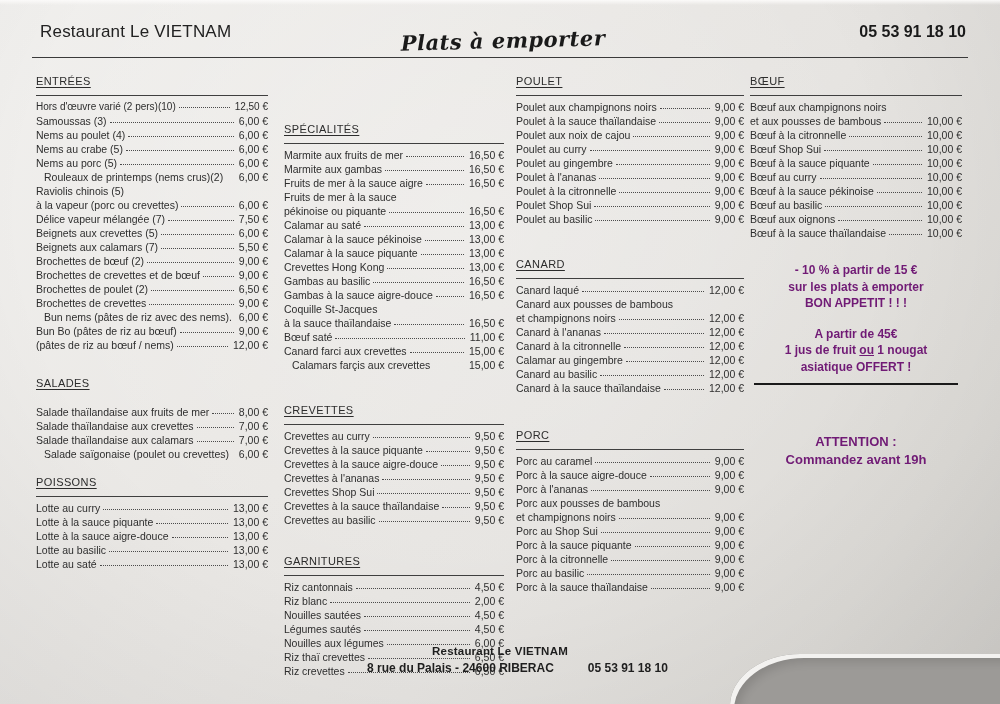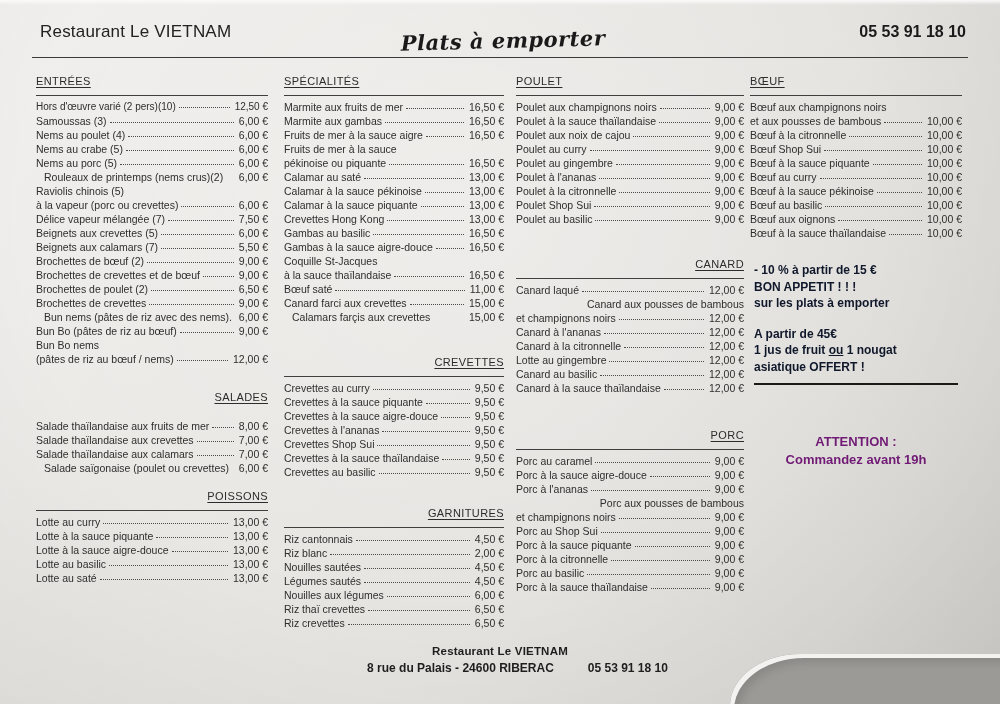--- a/index.html
+++ b/index.html
@@ -30,45 +30,45 @@
     position:absolute; left:50%; top:9px; transform:translateX(-50%) rotate(-1.5deg);
     font-family:"DejaVu Serif", serif; font-style:italic; font-weight:bold;
     font-size:21px; letter-spacing:0.5px; color:#1a1a1a;
   }
   .phone { position:absolute; right:0; top:4px; font-size:16px; font-weight:bold; color:#1a1a1a; }
   .header-rule { position:absolute; top:57px; left:32px; right:32px; border-top:1.6px solid #3a3a3a; }
   
   .cols { position:absolute; top:70px; left:36px; display:flex; }
   .col { padding-top:4px; }
   .col-1 { width:232px; margin-right:16px; }
-  .col-2 { width:220px; margin-right:12px; }
+  .col-2 { width:220px; margin-right:12px;margin-top:48px; }
   .col-3 { width:228px; margin-right:6px;  }
   .col-4 { width:212px; }
-  .menu-section + .menu-section { margin-top:24px;text-align:right; }
+  .menu-section + .menu-section { margin-top:24px; }
   [data-column="0"] .menu-section:nth-child(2) { }
   [data-column="0"] .menu-section:nth-child(3) { margin-top:14px; }
   [data-column="1"] .menu-section:nth-child(2) { margin-top:31px; }
   [data-column="1"] .menu-section:nth-child(3) { margin-top:27px; }
   [data-column="2"] .menu-section:nth-child(2) { margin-top:31px; }
   [data-column="2"] .menu-section:nth-child(3) { margin-top:33px; }
   .section-title {
     font-size:11px; line-height:15px; letter-spacing:0.4px; color:#2c2c2c;
     text-decoration:underline; text-underline-offset:2px; margin-bottom:6px;
   }
   .menu-section.no-rule .section-title { margin-bottom:14px; }
   .section-rule { border-top:1.6px solid #3f3f3f; margin:2px 0 4px; }
   .name-line, .row { font-size:10.5px; line-height:14px; color:#2e2e2e; }
   .row { display:flex; align-items:baseline; }
   .row.big { font-size:10px; }
   .row.spread { justify-content:space-between;padding-left:8px; }
   .dish { white-space:nowrap; }
   .dots { flex:1 1 auto; min-width:6px; margin:0 3px; border-bottom:1.3px dotted #4b4b4b; transform:translateY(-2px); }
   .price { white-space:nowrap; margin-left:2px; }
   
-  .promo { margin-top:22px; padding:0 4px; font-weight:bold; font-size:12px; line-height:16.5px; color:#0f172a; }
+  .promo { margin-top:22px; padding:0 4px; text-align:center; font-weight:bold; font-size:12px; line-height:16.5px; color:#701a75; }
   .promo-gap { height:14px; }
   .promo-rule { border-top:2.6px solid #1a1a1a; margin-top:8px; }
   .u { text-decoration:underline; }
   .attention { margin-top:48px; text-align:center; font-weight:bold; font-size:13px; line-height:18px; color:#701a75; }
   
   .footer { position:absolute; top:645px; left:0; width:100%; text-align:center; color:#1e1e1e; }
   .footer-line1 { font-size:11.5px; font-weight:bold; letter-spacing:0.2px; }
   .footer-line2 { font-size:12px; font-weight:bold; margin-top:4px;padding-left:35px; }
   .footer-line2 .gap { display:inline-block; width:34px; }
 </style>
@@ -164,21 +164,20 @@
           </div>
           <div class="row spread">
             <span class="dish">Bun nems (pâtes de riz avec des nems).</span>
             <span class="price">6,00 €</span>
           </div>
           <div class="row">
             <span class="dish">Bun Bo (pâtes de riz au bœuf)</span>
             <span class="dots"></span>
             <span class="price">9,00 €</span>
           </div>
-          <div class="name-line">Bun Bo nems</div>
           <div class="row">
             <span class="dish">(pâtes de riz au bœuf / nems)</span>
             <span class="dots"></span>
             <span class="price">12,00 €</span>
           </div>
         </div>
         <div class="menu-section no-rule">
           <div class="section-title">SALADES</div>
           <div class="row">
             <span class="dish">Salade thaïlandaise aux fruits de mer</span>
@@ -457,21 +456,21 @@
             <span class="dish">Canard à l'ananas</span>
             <span class="dots"></span>
             <span class="price">12,00 €</span>
           </div>
           <div class="row">
             <span class="dish">Canard à la citronnelle</span>
             <span class="dots"></span>
             <span class="price">12,00 €</span>
           </div>
           <div class="row">
-            <span class="dish">Lotte au gingembre</span>
+            <span class="dish">Calamar au gingembre</span>
             <span class="dots"></span>
             <span class="price">12,00 €</span>
           </div>
           <div class="row">
             <span class="dish">Canard au basilic</span>
             <span class="dots"></span>
             <span class="price">12,00 €</span>
           </div>
           <div class="row">
             <span class="dish">Canard à la sauce thaïlandaise</span>
@@ -579,22 +578,22 @@
           </div>
           <div class="row">
             <span class="dish">Bœuf à la sauce thaïlandaise</span>
             <span class="dots"></span>
             <span class="price">10,00 €</span>
           </div>
         </div>
       </div>
     <div class="promo">
       <div>- 10 % à partir de 15 €</div>
+      <div>sur les plats à emporter</div>
       <div>BON APPETIT ! ! !</div>
-      <div>sur les plats à emporter</div>
       <div class="promo-gap"></div>
       <div>A partir de 45€</div>
       <div><span>1 jus de fruit </span><span class="u">ou</span><span> 1 nougat</span></div>
       <div>asiatique OFFERT !</div>
       <div class="promo-rule"></div>
     </div>
     <div class="attention">
       <div>ATTENTION :</div>
       <div>Commandez avant 19h</div>
     </div>

